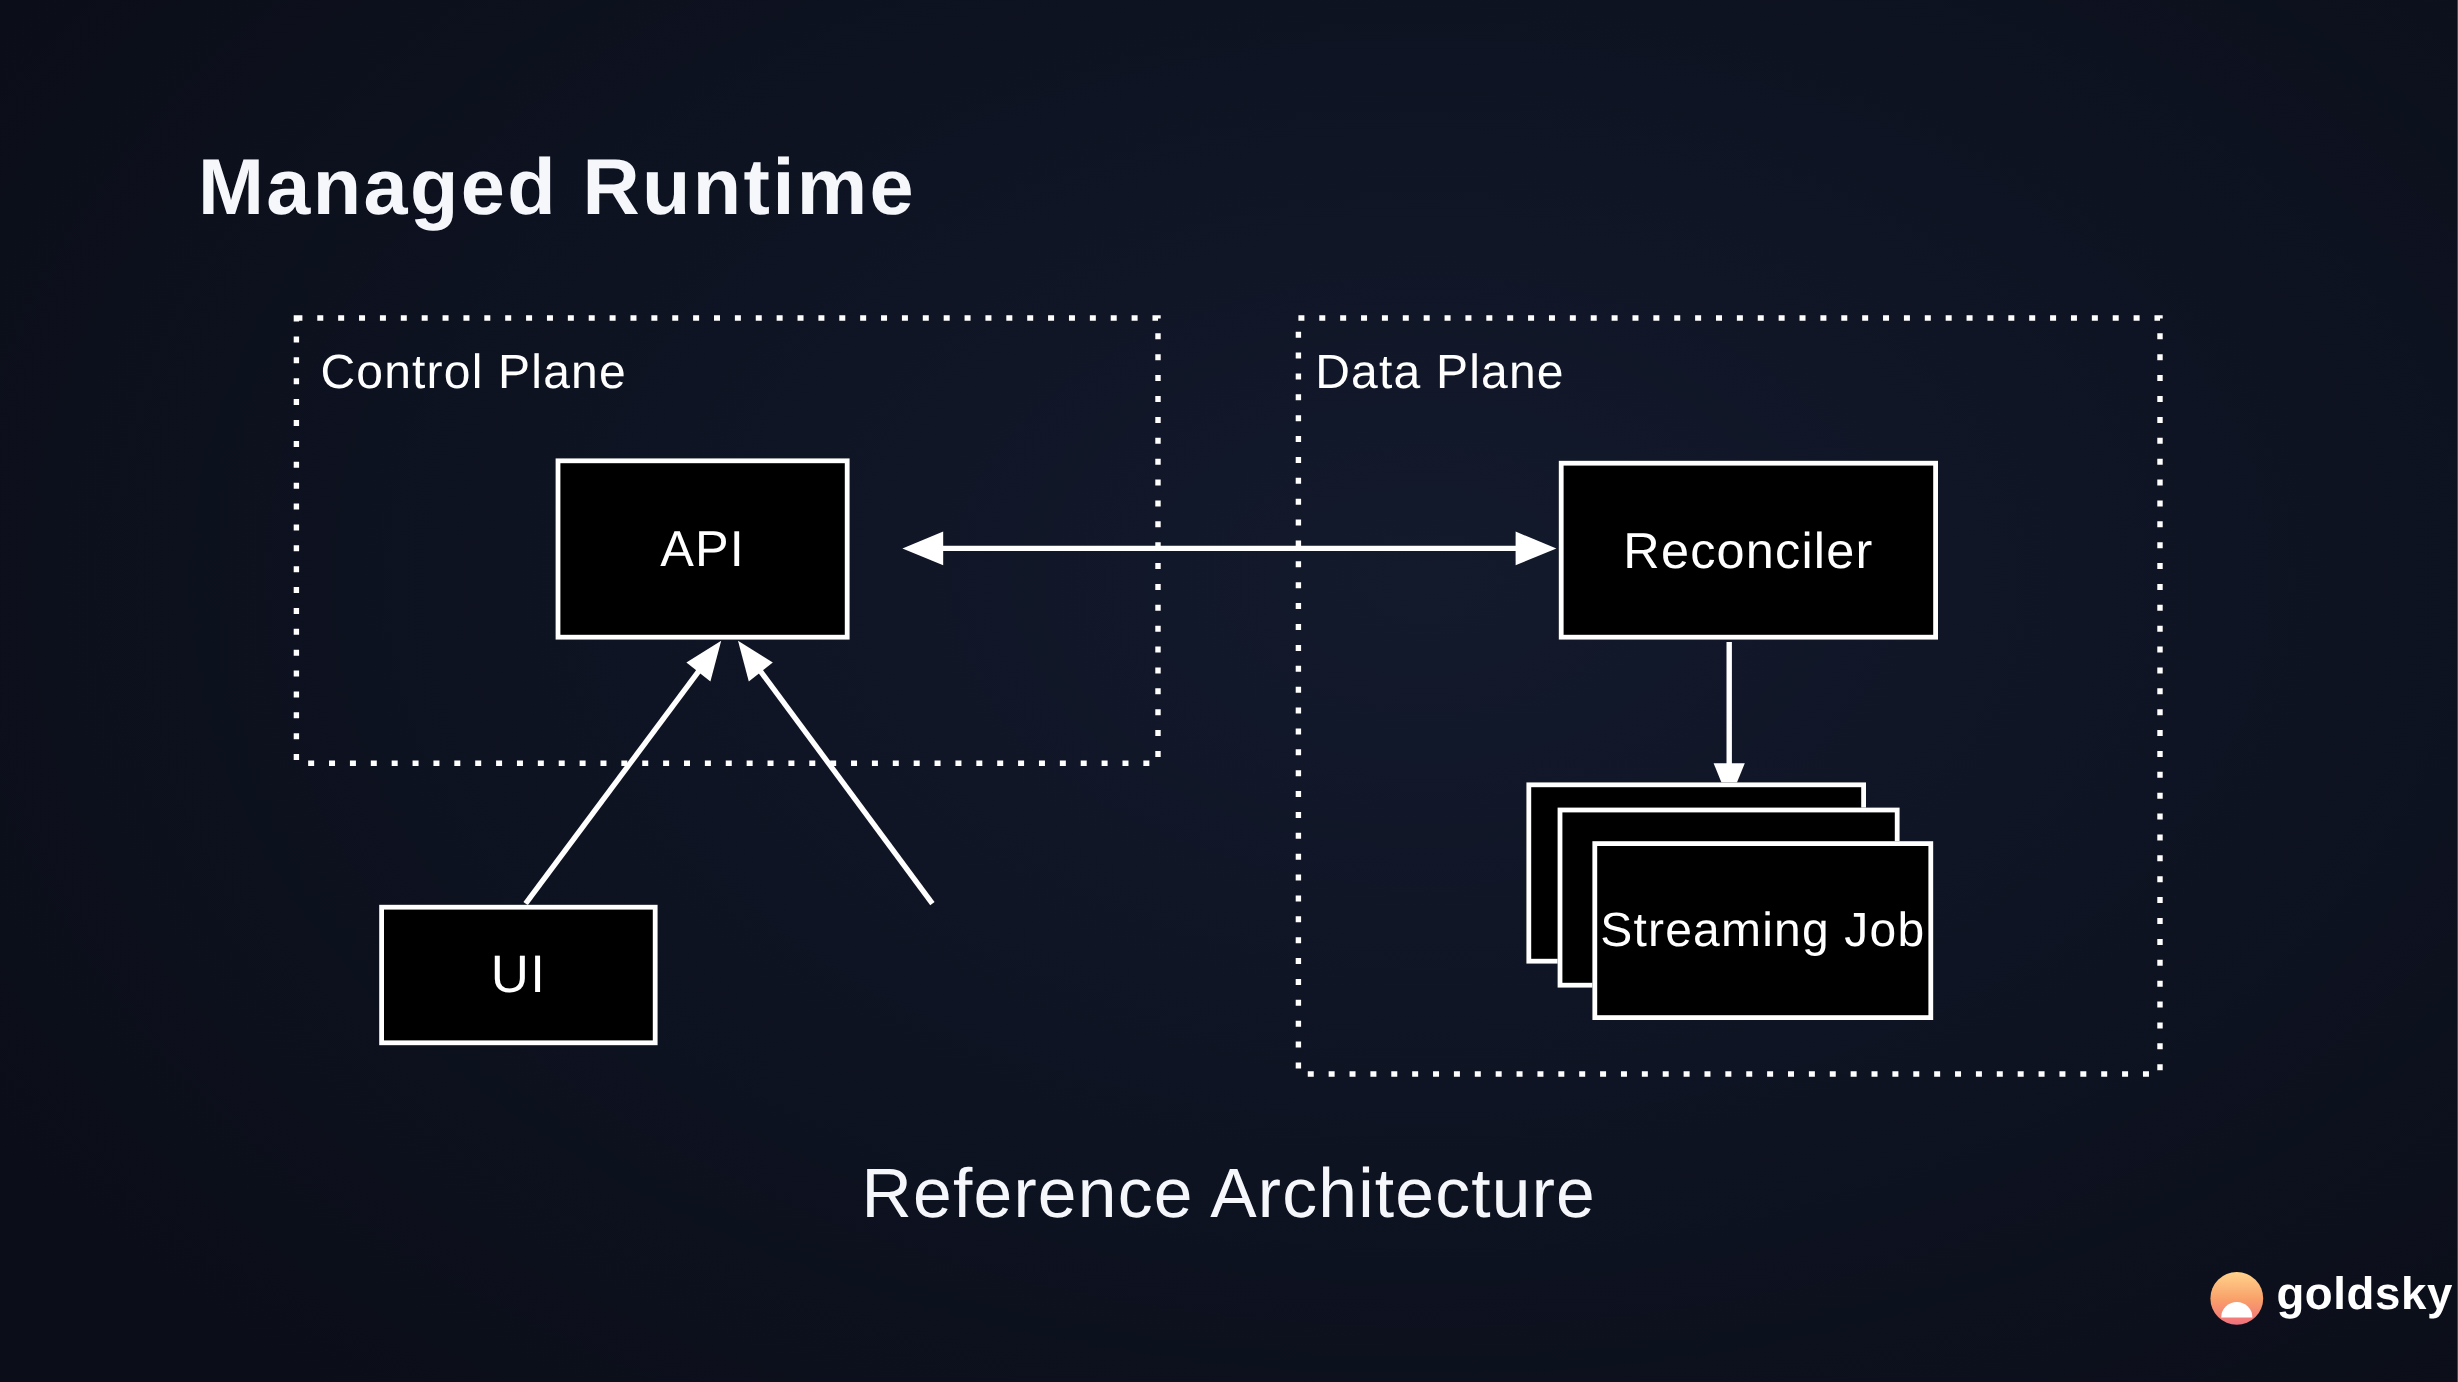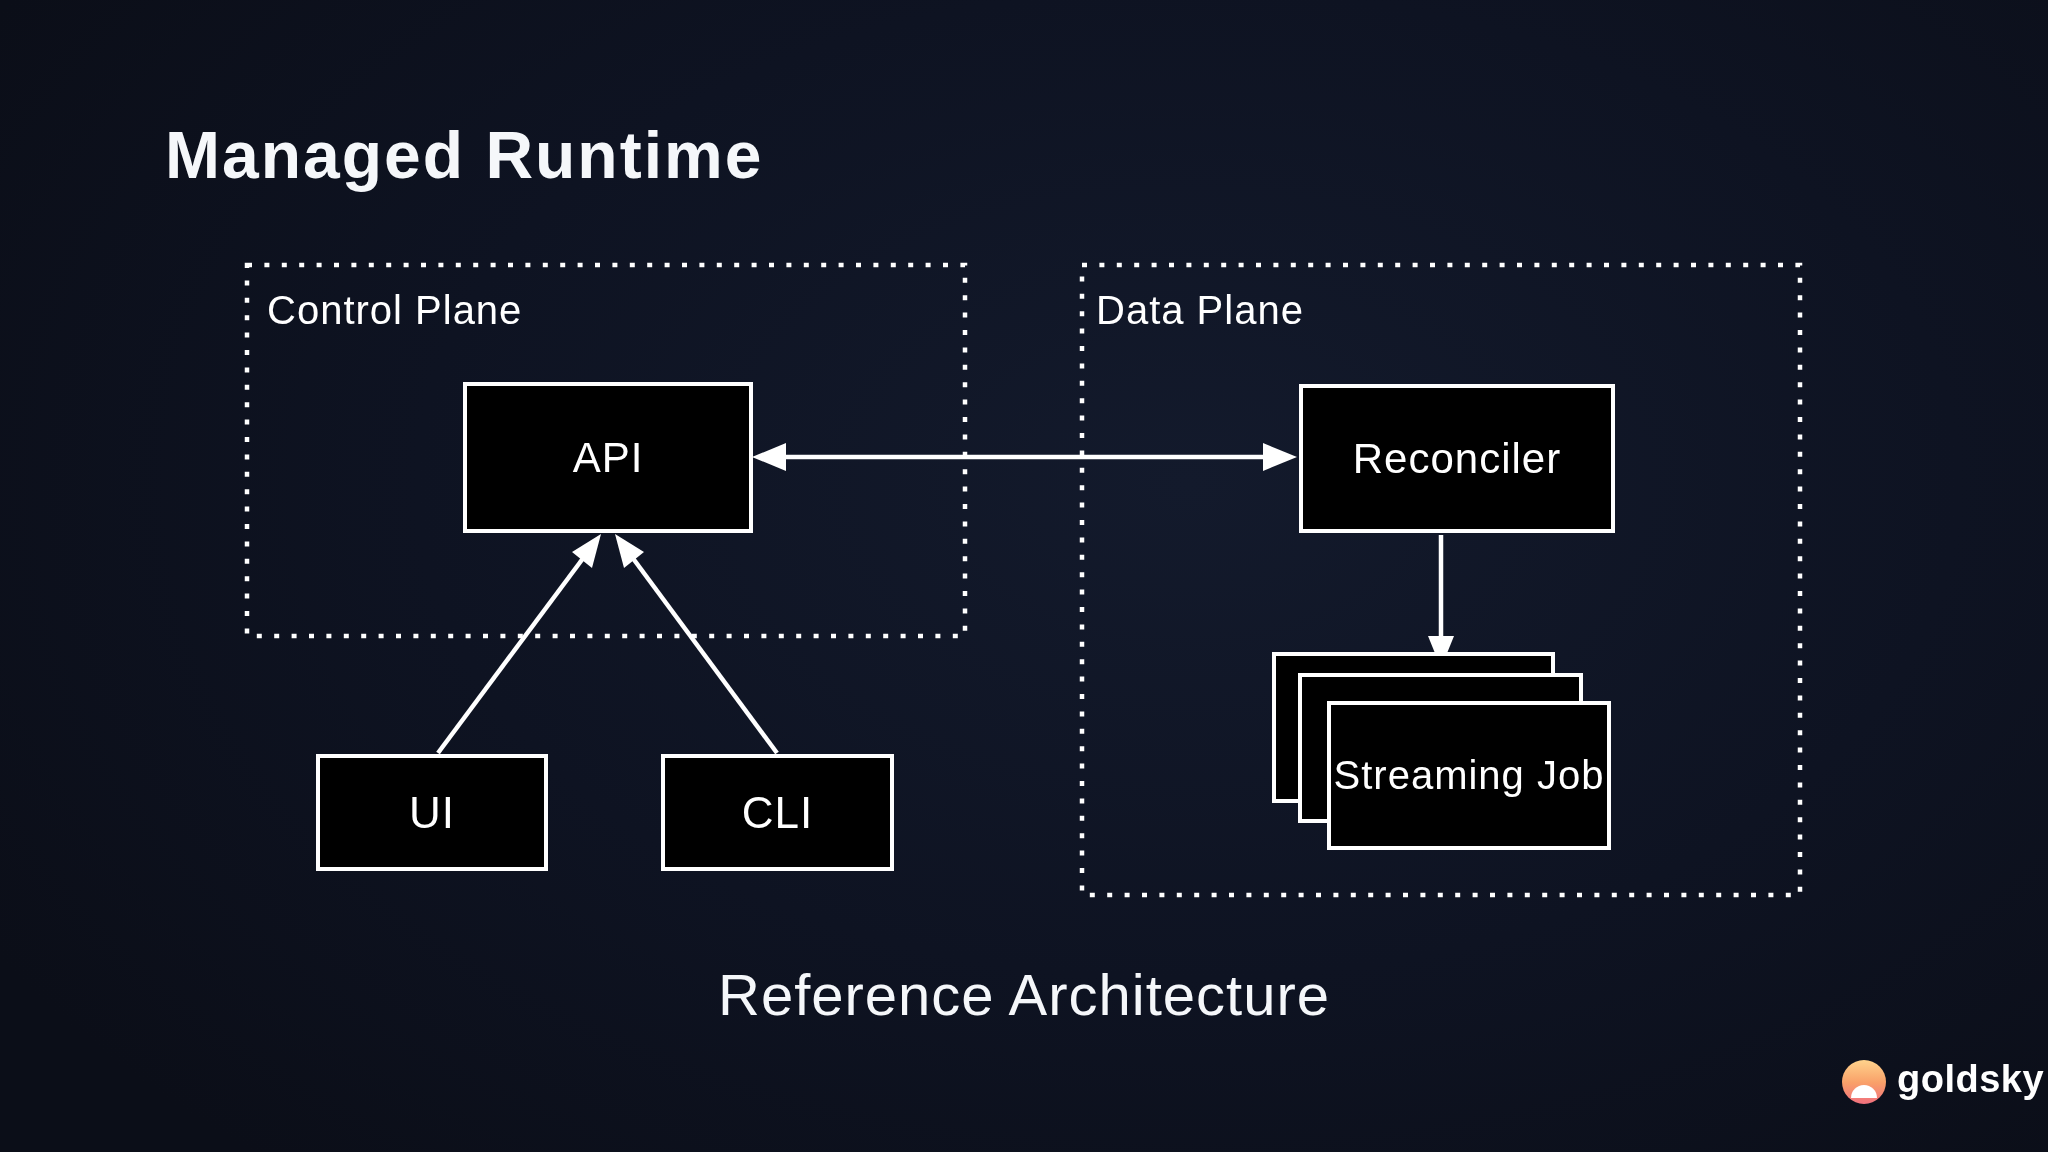--- a/index.html
+++ b/index.html
@@ -51,21 +51,21 @@
     align-items: center;
     justify-content: center;
   }
   .node .node-label {
     font-size: 42px;
     font-weight: 400;
     letter-spacing: 1px;
     color: #ffffff;
     white-space: nowrap;
   }
-  .node.api        { left: 463px;  top: 382px; width: 290px; height: 151px; }
+  .node.api        { left: 463px;  top: 382px; width: 245px; height: 151px; }
   .node.reconciler { left: 1299px; top: 384px; width: 316px; height: 149px; }
   .node.ui         { left: 316px;  top: 754px; width: 232px; height: 117px; }
   .node.cli        { left: 661px;  top: 754px; width: 233px; height: 117px; }
   .node.ui .node-label, .node.cli .node-label { font-size: 44px; }
 
   .node.stack-back   { left: 1272px; top: 652px; width: 283px; height: 151px; }
   .node.stack-middle { left: 1298px; top: 673px; width: 285px; height: 150px; }
   .node.stack-front  { left: 1327px; top: 701px; width: 284px; height: 149px; }
   .node.stack-front .node-label { font-size: 40px; }
 
@@ -166,23 +166,20 @@
   </div>
 
   <div class="node reconciler">
     <span class="node-label">Reconciler</span>
   </div>
 
   <div class="node ui">
     <span class="node-label">UI</span>
   </div>
 
-  <div class="node cli">
-    <span class="node-label">CLI</span>
-  </div>
 
   <div class="node stack-back"></div>
   <div class="node stack-middle"></div>
   <div class="node stack-front">
     <span class="node-label">Streaming Job</span>
   </div>
 
   <p class="subtitle">Reference Architecture</p>
 
   <div class="logo">

